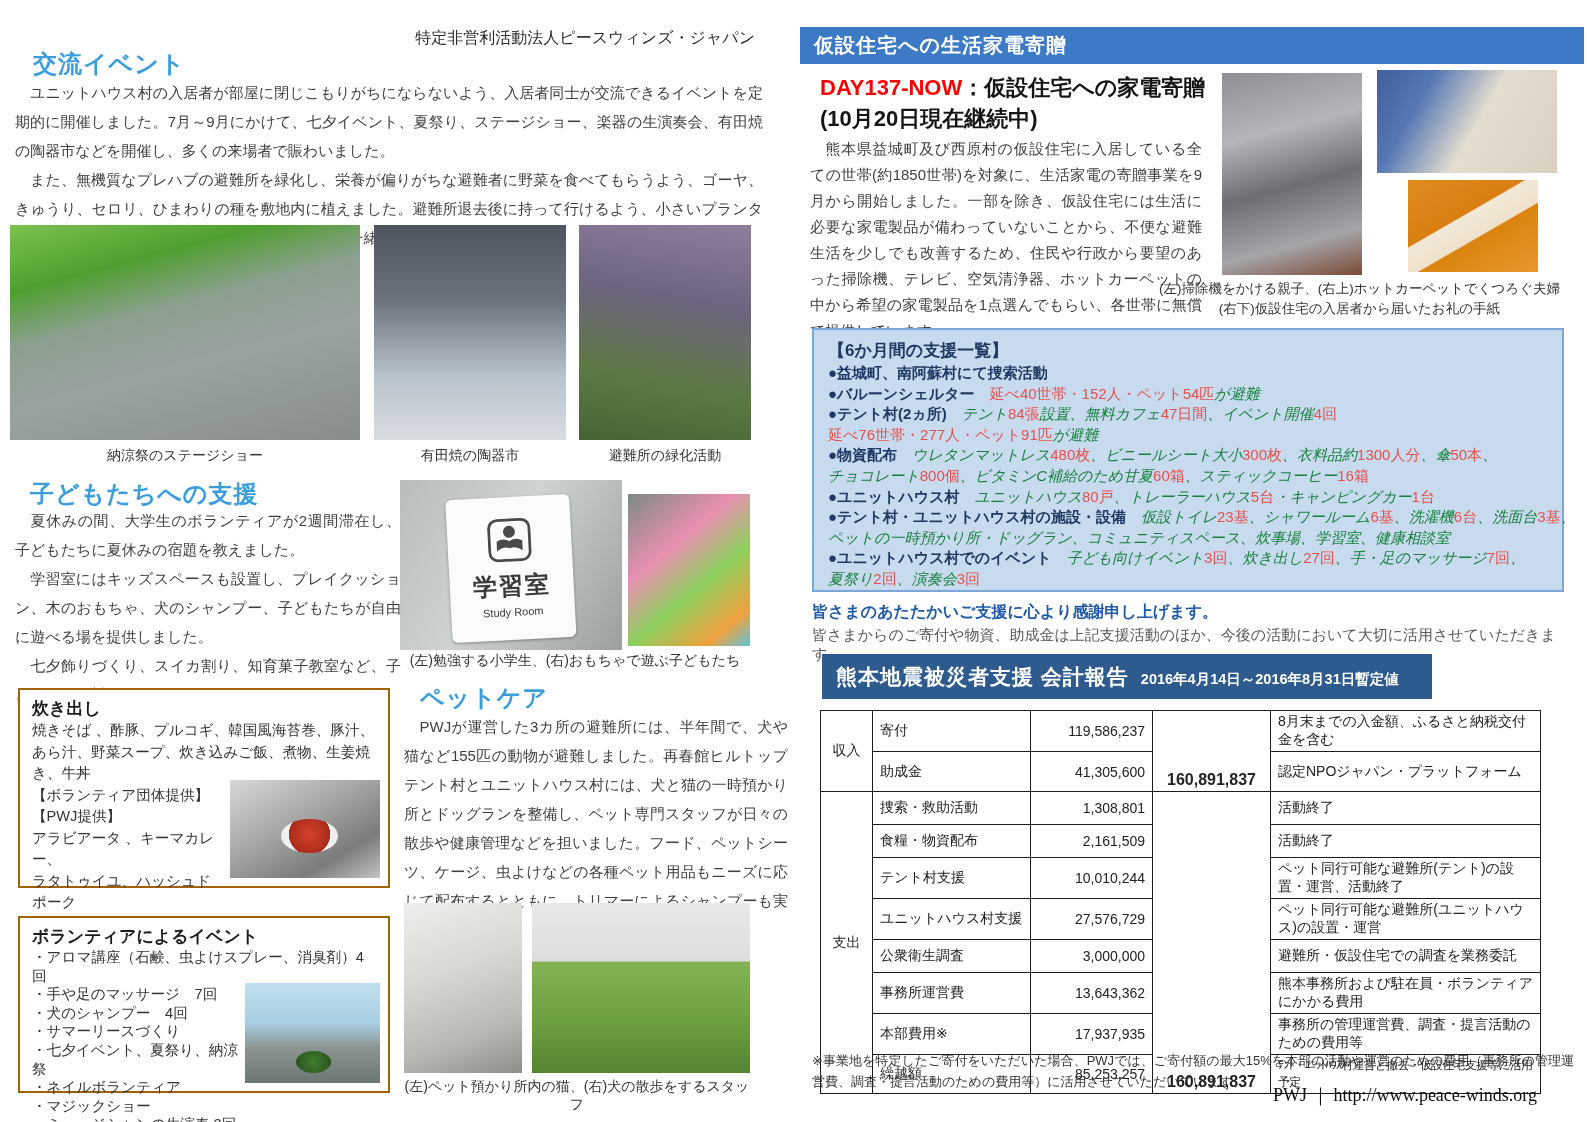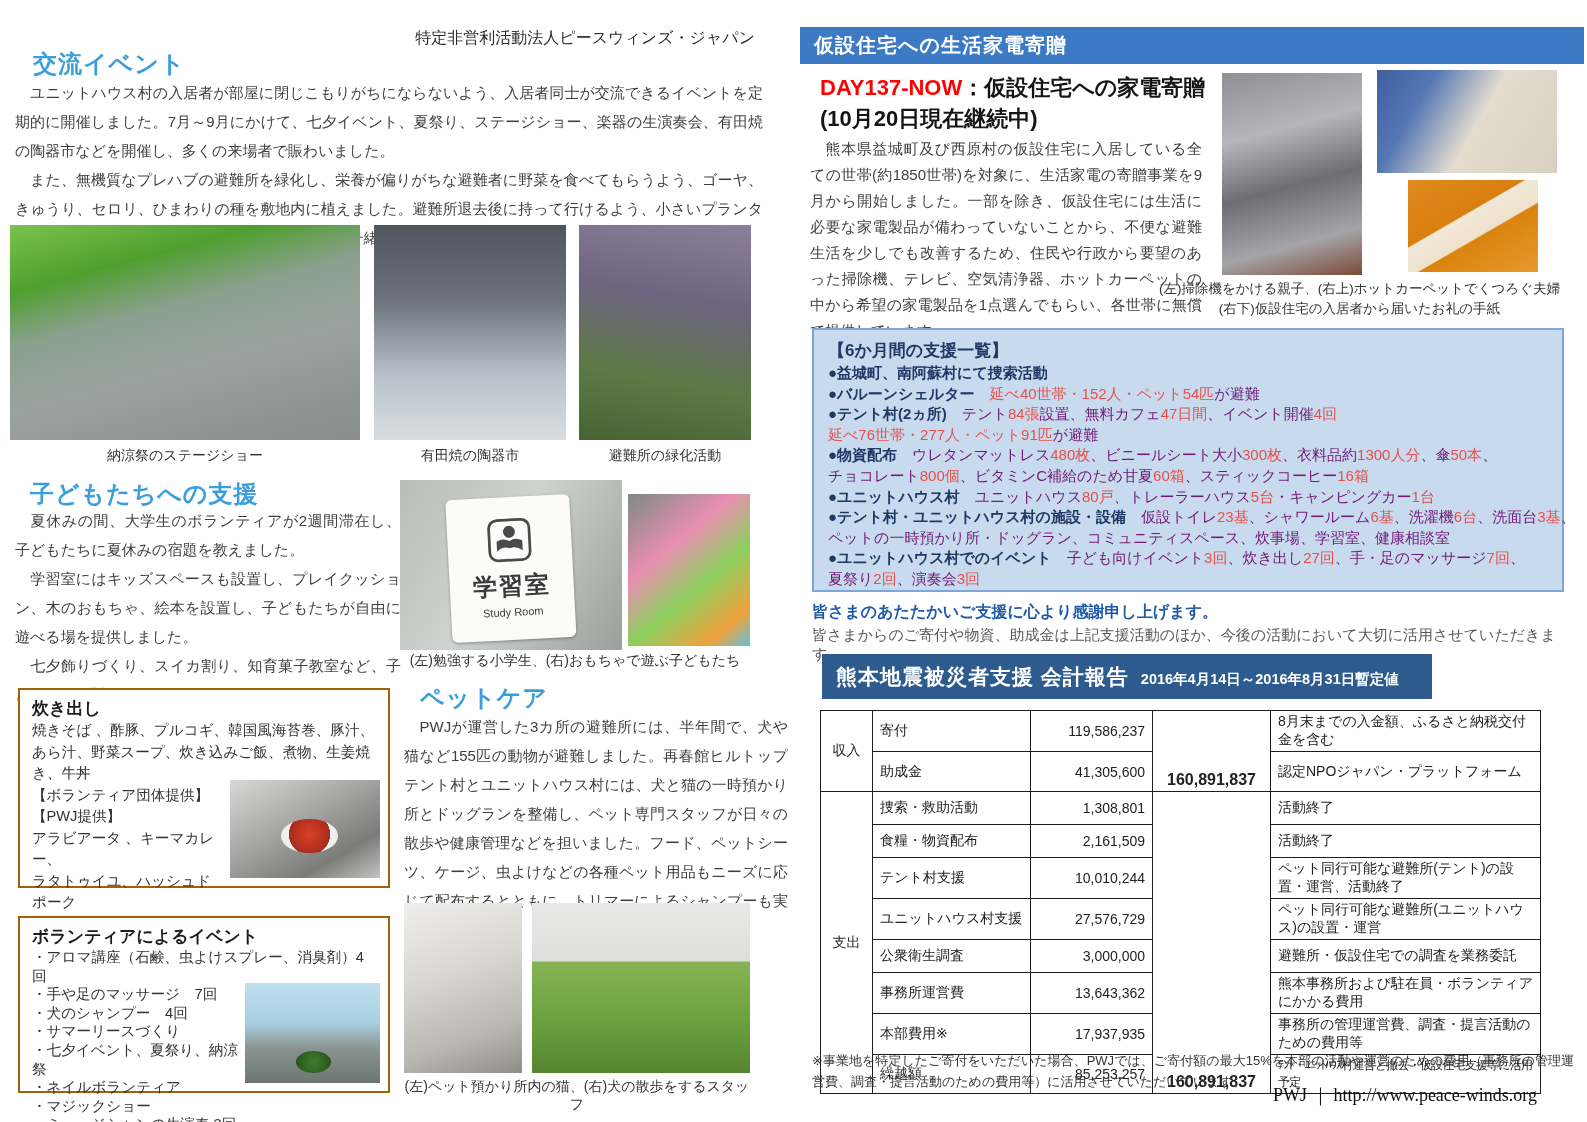--- a/index.html
+++ b/index.html
@@ -40,21 +40,21 @@
   
   .rheader{background:#3c7ac6;color:#fff;font-weight:bold;font-size:20px;line-height:37px;padding-left:14px;letter-spacing:1px;}
   .day-line{font-size:22px;font-weight:bold;color:#151515;line-height:31px;}
   .day-red{color:#ff0000;}
   .rpara{font-size:15px;line-height:26px;color:#3f3f3f;text-align:justify;}
   .rcap{font-size:13.5px;color:#333;}
   .sbox{background:#c8daee;border:2px solid #7ca6d5;box-sizing:border-box;padding:9px 14px;}
   .sbox-title{font-size:17px;font-weight:bold;color:#1f3864;line-height:24px;}
   .sline{font-size:15px;line-height:20.6px;white-space:nowrap;}
   .sline .b{font-weight:bold;color:#1f3864;}
-  .sline .n{color:#701a75;}
+  .sline .n{color:#15803d;font-style:italic;}
   .sline .r{color:#e8504a;}
   .thanks1{font-weight:bold;color:#1f5aa8;font-size:16px;}
   .thanks2{color:#595959;font-size:15px;}
   .rbar{background:#2e5b8e;color:#fff;display:flex;align-items:center;padding-left:14px;box-sizing:border-box;}
   .rbar-title{font-size:21px;font-weight:bold;letter-spacing:1px;}
   .rbar-period{font-size:14.5px;font-weight:bold;margin-left:12px;margin-top:6px;}
   table.acct{border-collapse:collapse;table-layout:fixed;width:720px;}
   .acct td{border:1px solid #1c1c1c;font-size:14px;color:#222;padding:2px 7px;overflow:hidden;}
   .acct .cat{text-align:center;font-size:14px;}
   .acct .item{}
@@ -79,21 +79,21 @@
 
   <div class="photo ph-festival" style="left:10px;top:225px;width:350px;height:215px;"></div>
   <div class="photo ph-pottery" style="left:374px;top:225px;width:192px;height:215px;"></div>
   <div class="photo ph-green" style="left:579px;top:225px;width:172px;height:215px;"></div>
   <div class="abs caption" style="left:10px;top:447px;width:350px;">納涼祭のステージショー</div>
   <div class="abs caption" style="left:374px;top:447px;width:192px;">有田焼の陶器市</div>
   <div class="abs caption" style="left:579px;top:447px;width:172px;">避難所の緑化活動</div>
 
   <div class="abs h-blue" style="left:30px;top:478px;">子どもたちへの支援</div>
   <div class="abs body-txt" style="left:15px;top:506px;width:386px;">　夏休みの間、大学生のボランティアが2週間滞在し、子どもたちに夏休みの宿題を教えました。</div>
-  <div class="abs body-txt" style="left:15px;top:564px;width:386px;">　学習室にはキッズスペースも設置し、プレイクッション、木のおもちゃ、絵本を設置し、子どもたちが自由に遊べる場を提供しました。</div>
+  <div class="abs body-txt" style="left:15px;top:564px;width:386px;">　学習室にはキッズスペースも設置し、プレイクッション、木のおもちゃ、犬のシャンプー、子どもたちが自由に遊べる場を提供しました。</div>
   <div class="abs body-txt" style="left:15px;top:651px;width:386px;">　七夕飾りづくり、スイカ割り、知育菓子教室など、子どもたちを対象とした催し物も開催しました。</div>
 
   <div class="photo ph-study" style="left:400px;top:480px;width:222px;height:170px;">
     <div class="sign">
       <span>
         <svg width="44" height="44" viewBox="0 0 48 48">
             <rect x="2" y="2" width="44" height="44" rx="9" fill="none" stroke="#4a4a4a" stroke-width="3"></rect>
             <circle cx="24" cy="15" r="6.5" fill="#4a4a4a"></circle>
             <path d="M10 36 Q17 30 24 33 Q31 30 38 36 L38 25 Q31 21 24 25 Q17 21 10 25 Z" fill="#4a4a4a"></path>
           </svg>

